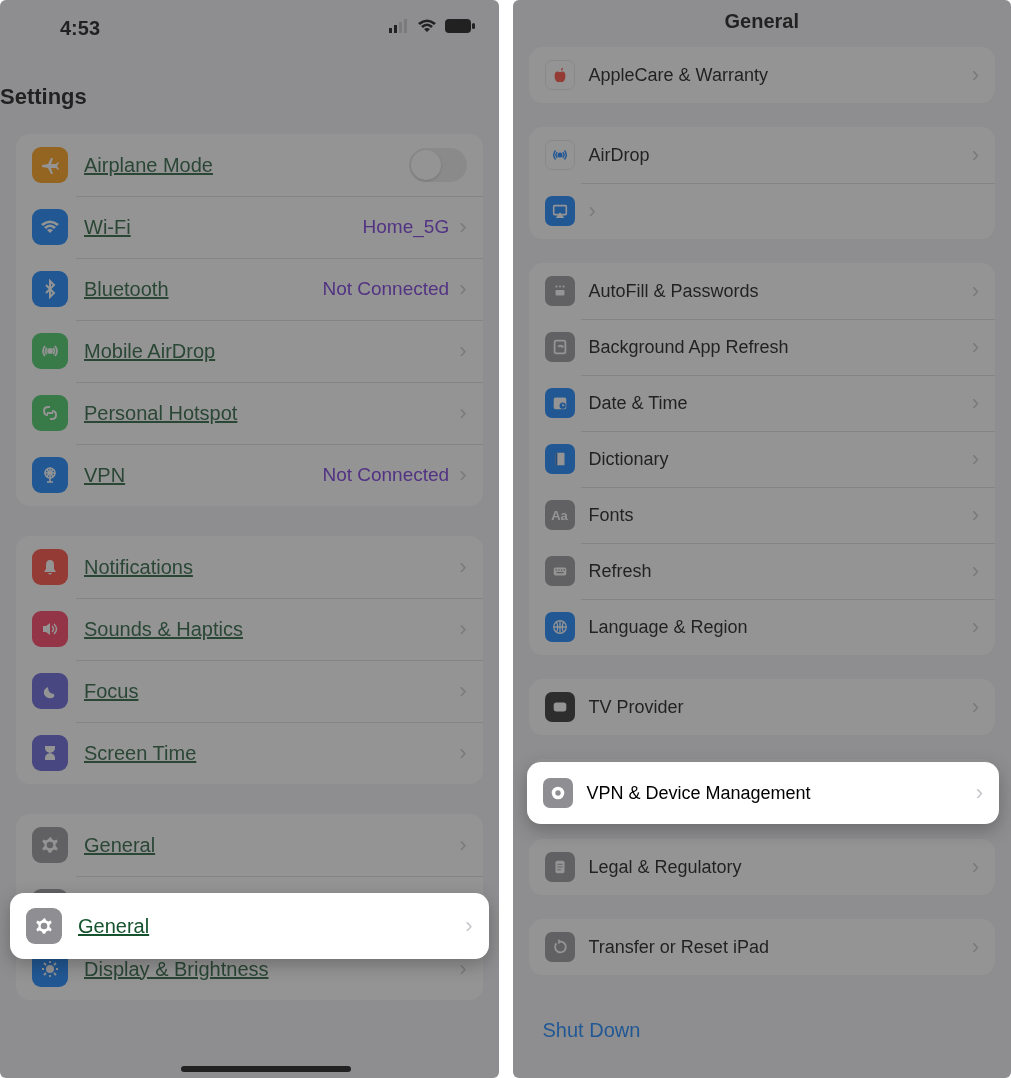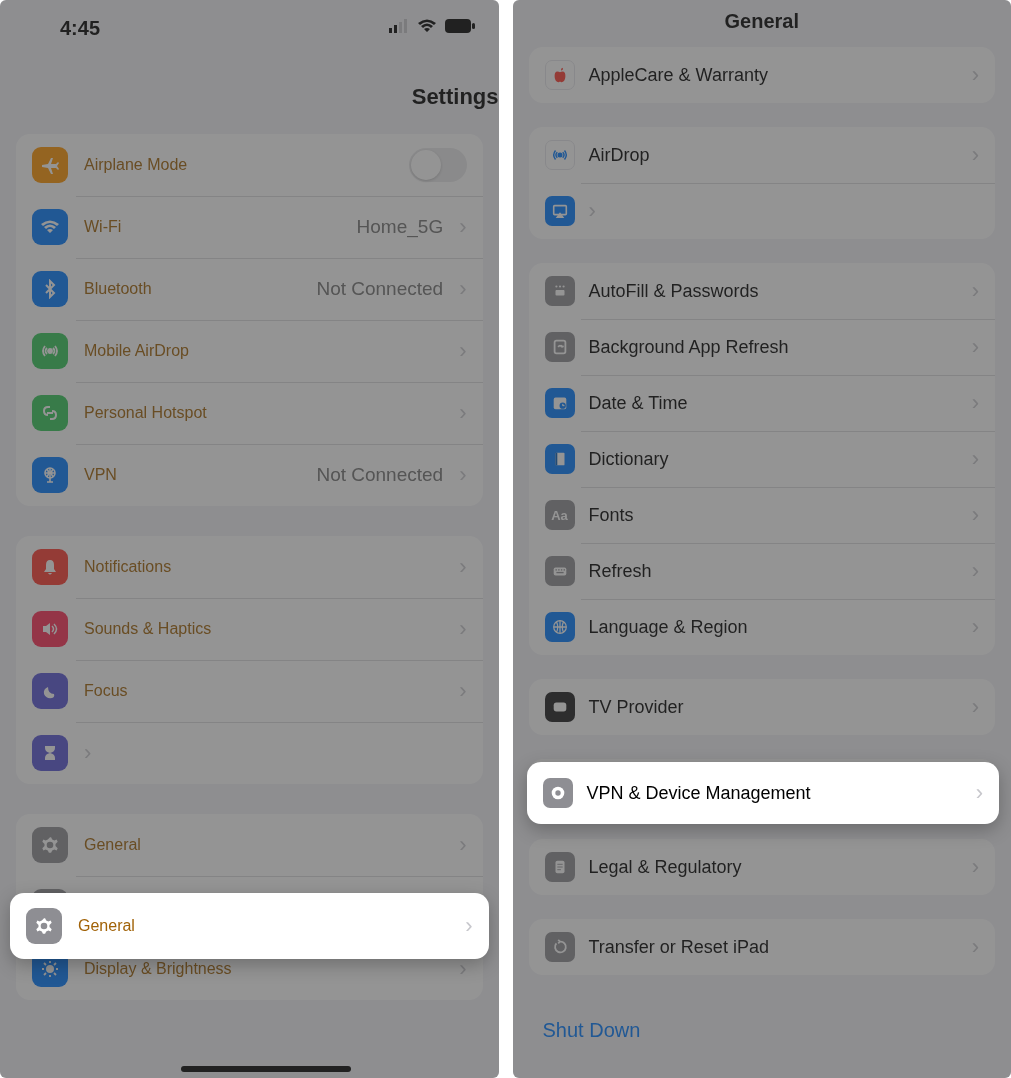--- a/index.html
+++ b/index.html
@@ -30,21 +30,21 @@
     justify-content: space-between;
     align-items: center;
     padding: 12px 24px 0 24px;
     height: 44px;
     font-weight: 600;
   }
   .status-time { font-size: 20px; font-weight: 600; padding-left: 36px; }
   .status-icons { display: flex; gap: 8px; align-items: center; }
 
   .page-title {
-    text-align: right;
+    text-align: left;
     font-size: 22px;
     font-weight: 700;
     padding: 40px 0 24px 0;
     color: #000;
   }
   .page-title-small {
     text-align: center;
     font-size: 20px;
     font-weight: 600;
     padding: 10px 0 14px 0;
@@ -89,29 +89,30 @@
     width: 30px; height: 30px;
     border-radius: 7px;
     margin-right: 14px;
     flex-shrink: 0;
     display: flex;
     align-items: center;
     justify-content: center;
     text-align: center;
   }
   .row-label {
-    font-size: 16px;
-    color: #a16207;
+    font-size: 20px;
+    color: #14532d;
     flex: 1;
+    text-decoration: underline;
   }
   .row-label-sm { font-size: 18px; color: #000; flex: 1; }
   .row-value {
     font-size: 19px;
-    color: #737373;
-    margin-right: 16px;
+    color: #6d28d9;
+    margin-right: 10px;
   }
   .chevron {
     color: #c7c7cc;
     font-size: 22px;
     height: 18px;
     display: flex;
     align-items: center;
   }
   .toggle {
     width: 58px; height: 34px;
@@ -169,21 +170,21 @@
   .bg-red   { background:#ff3b30; } .bg-pink  { background:#ff2d55; }
   .bg-indigo{ background:#5856d6; } .bg-gray  { background:#8e8e93; }
   .bg-black { background:#1c1c1e; }
   .bg-white { background:#fff; border:1px solid #e5e5ea;}
 </style>
 </head>
 <body>
 
 <div class="screen screen-left">
   <div class="status-bar">
-    <div class="status-time">4:45</div>
+    <div class="status-time">4:53</div>
     <div class="status-icons">
       <span><svg width="20" height="14">
             <rect x="0" y="9" width="3" height="5" fill="#000"></rect>
             <rect x="5" y="6" width="3" height="8" fill="#000"></rect>
             <rect x="10" y="3" width="3" height="11" fill="#c7c7cc"></rect>
             <rect x="15" y="0" width="3" height="14" fill="#c7c7cc"></rect>
           </svg></span>
       <span><svg width="20" height="14" viewBox="0 0 20 14">
             <path d="M10 13 L7 10 Q10 8 13 10 Z M4 7 Q10 2 16 7 L14 9 Q10 5 6 9 Z M1 4 Q10 -3 19 4 L17 6 Q10 0 3 6 Z" fill="#000"></path>
           </svg></span>
@@ -286,20 +287,21 @@
         </div>
       <div class="row-label">Focus</div>
       <div class="chevron">›</div>
     </div>
     <div class="row">
       <div class="row-icon bg-indigo">
           <svg width="20" height="20" viewBox="0 0 20 20" fill="#fff">
             <path d="M5 3 L15 3 L15 5 Q15 9 10 10 Q15 11 15 15 L15 17 L5 17 L5 15 Q5 11 10 10 Q5 9 5 5 Z"></path>
           </svg>
         </div>
+      <div class="row-label">Screen Time</div>
       <div class="chevron">›</div>
     </div>
   </div>
 
   <div class="group" style="margin-bottom:0;">
     <div class="row" id="row-general">
       <div class="row-icon bg-gray">
           <svg width="22" height="22" viewBox="0 0 20 20" fill="#fff">
             <path d="M10 3 L11 3 L12 5 L14 6 L16 5 L17 7 L15 9 L15 11 L17 13 L16 15 L14 14 L12 15 L11 17 L9 17 L8 15 L6 14 L4 15 L3 13 L5 11 L5 9 L3 7 L4 5 L6 6 L8 5 Z M10 7 A3 3 0 1 0 10 13 A3 3 0 1 0 10 7 Z"></path>
           </svg>

